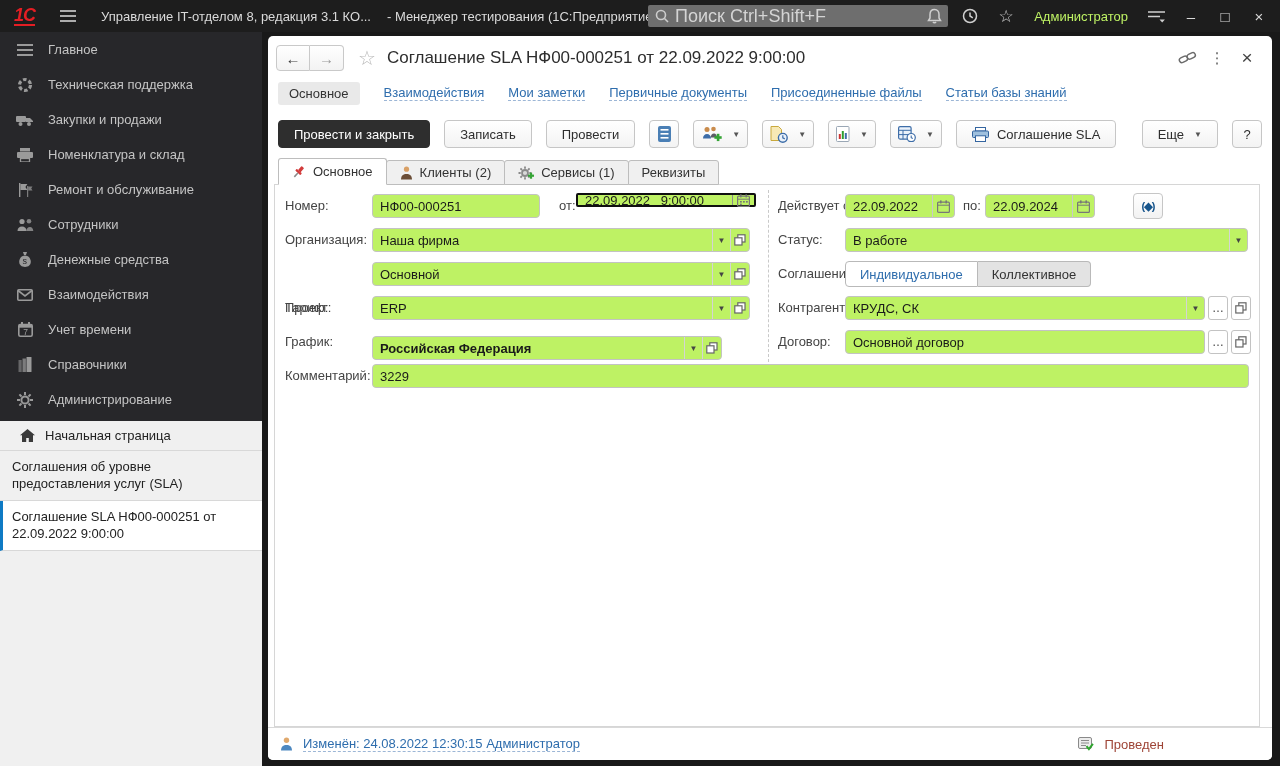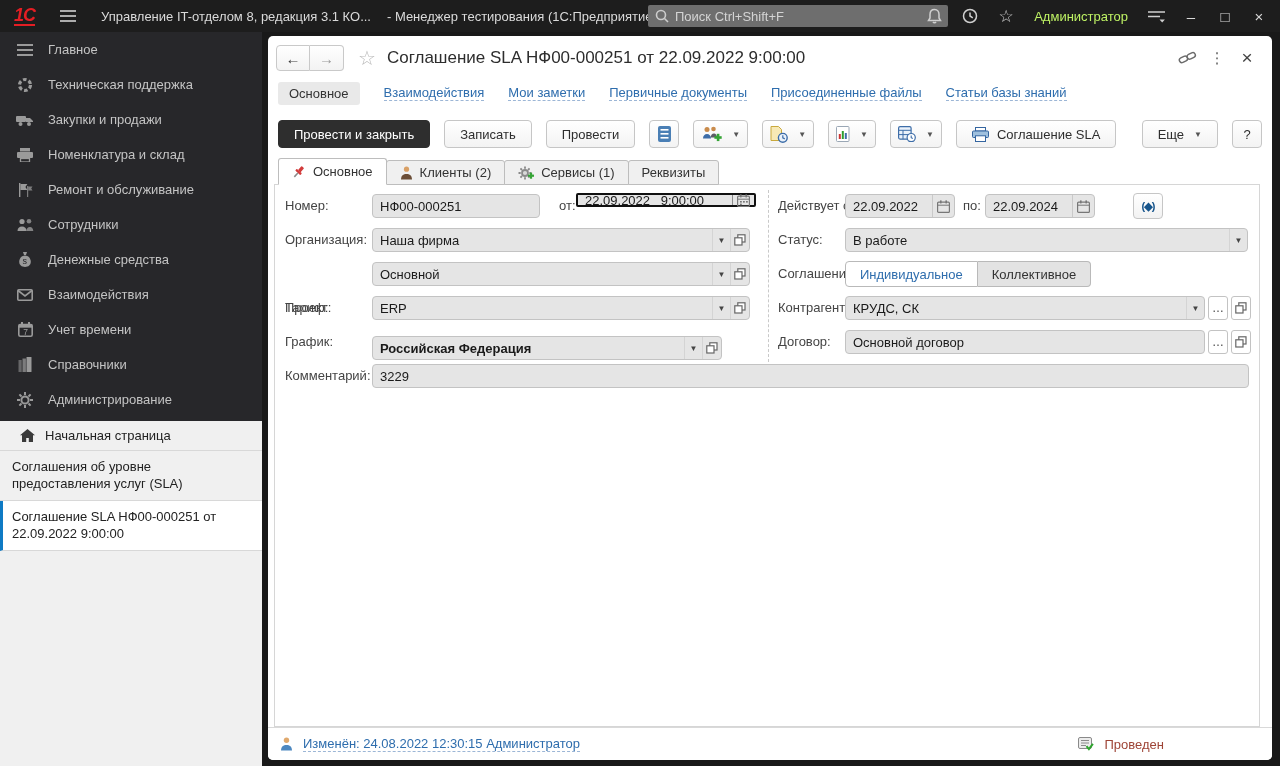--- a/index.html
+++ b/index.html
@@ -14,21 +14,21 @@
   .titlebar { position:absolute; top:0; left:0; right:0; height:32px; background:#1d1d1d;
               display:flex; align-items:center; color:#d6d6d6; z-index:50; }
   .logo { font-size:18px; font-weight:bold; font-style:italic; color:#e31e24;
           margin-left:14px; letter-spacing:-1px; border-bottom:2px solid #e31e24; line-height:18px; }
   .tb-burger { margin-left:24px; cursor:pointer; }
   .tb-apptitle { margin-left:24px; font-size:13px; color:#dadada; }
   .tb-session  { margin-left:16px; font-size:13px; color:#dadada; }
   .tb-search { position:absolute; left:648px; top:5px; width:300px; height:22px; background:#6e6e6e;
                border-radius:2px; display:flex; align-items:center; padding:0 7px; gap:6px; }
   .tb-search input { flex:1; background:transparent; border:none; outline:none; color:#86efac;
-                     font-size:13px; font-family:inherit; }
+                     font-size:18px; font-family:inherit; }
   .tb-search input::placeholder { color:#d4d4d4; }
   .tb-right { position:absolute; right:4px; top:0; height:32px; display:flex; align-items:center; }
   .tb-ico { width:36px; height:32px; display:flex; align-items:center; justify-content:center; cursor:pointer; }
   .tb-user { padding:0 10px; font-size:13px; color:#bef264; cursor:pointer; }
   .winbtn { width:34px; height:32px; display:flex; align-items:center; justify-content:center;
             color:#d8d8d8; font-size:15px; cursor:pointer; }
   .tb-star { color:#cfcfcf; font-size:17px; }
 
   
   .sidebar { position:absolute; top:32px; left:0; width:262px; bottom:0; background:#27272a;
@@ -85,21 +85,21 @@
          border:1px solid #bdbdbd; border-radius:3px 3px 0 0; background:#f0f0f0;
          color:#333; margin-left:-1px; cursor:pointer; white-space:nowrap; }
   .tab:first-child { margin-left:0; }
   .tab.active { background:#fff; height:27px; border-bottom:1px solid #fff; position:relative; z-index:4; }
 
   .panel { position:absolute; top:148px; left:6px; right:12px; bottom:33px;
            border:1px solid #d6d6d6; }
 
   .flabel { position:absolute; font-size:13px; color:#444; line-height:24px; white-space:nowrap; }
   .field { position:absolute; height:24px; border:1px solid #c3c3c3; border-radius:4px;
-           background:#e5e5e5; display:flex; align-items:center; color:#1a1a1a; }
+           background:#bef264; display:flex; align-items:center; color:#1a1a1a; }
   .field .txt { padding:0 7px; flex:1; white-space:nowrap; overflow:hidden; }
   .dd { width:18px; align-self:stretch; display:flex; align-items:center; justify-content:center;
         border-left:1px solid #d4d4d4; color:#444; font-size:8px; cursor:pointer; }
   .oc { width:19px; align-self:stretch; display:flex; align-items:center; justify-content:center;
         border-left:1px solid #d4d4d4; cursor:pointer; }
   .calcell { width:22px; align-self:stretch; display:flex; align-items:center; justify-content:center;
              border-left:1px solid #c9c9c9; cursor:pointer; }
   .field.focused { height:14px; border:2px solid #101010; border-radius:2px; }
   .field.focused .calcell { border-left:1px solid #8c8c8c; }
   .datetime .txt { word-spacing:7px; }

